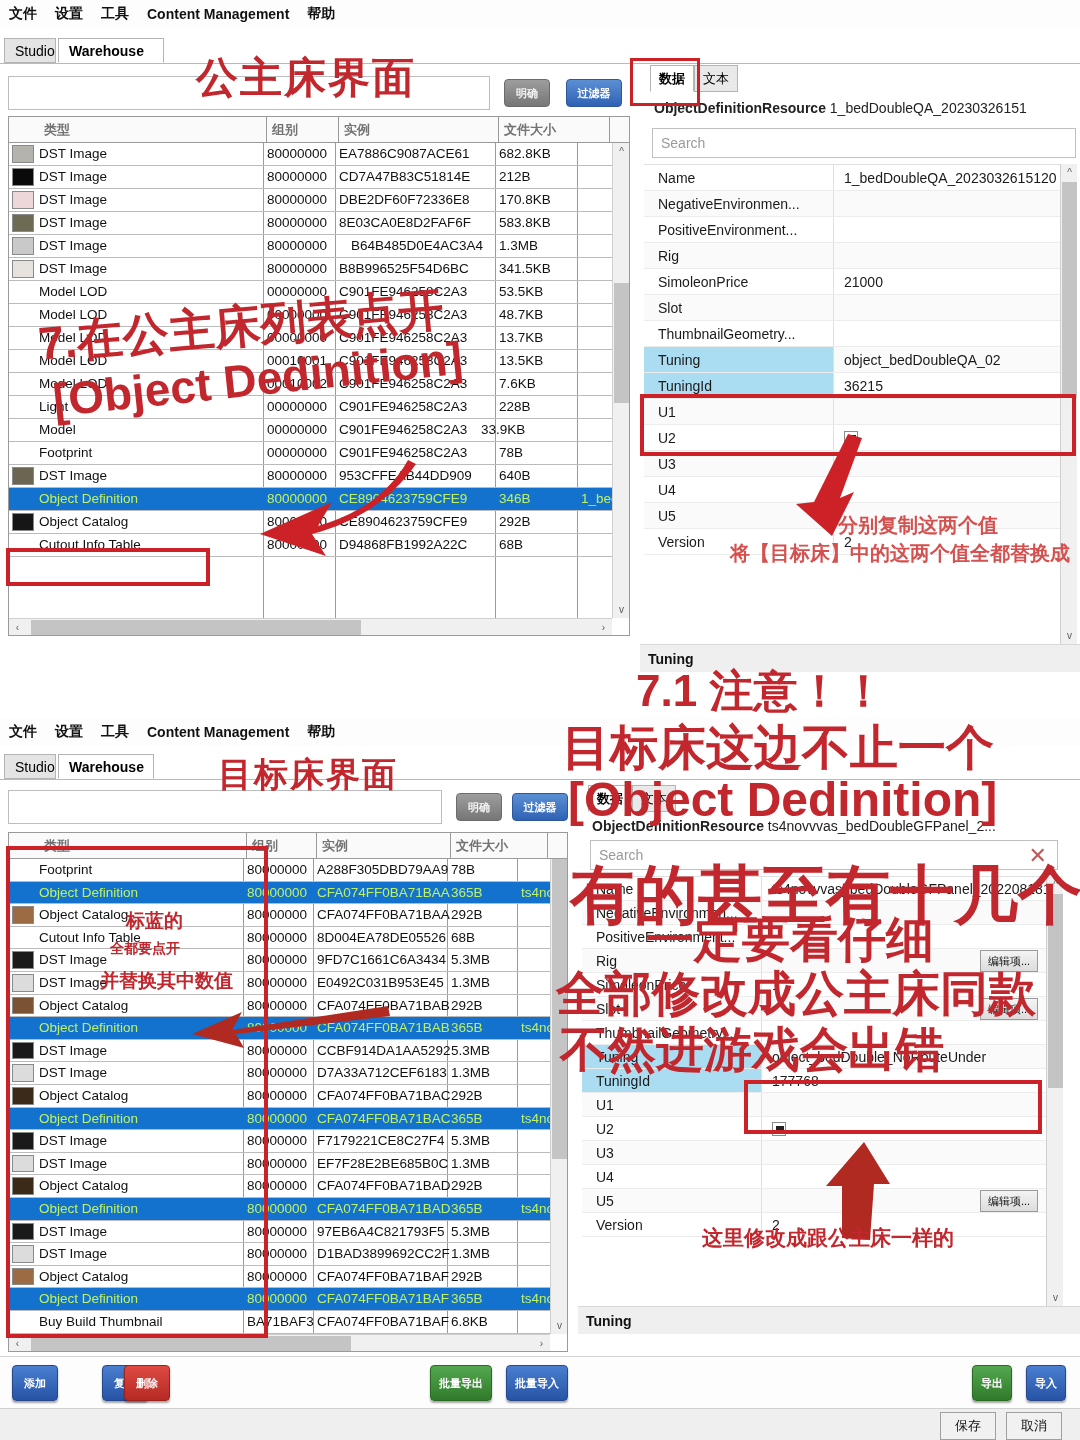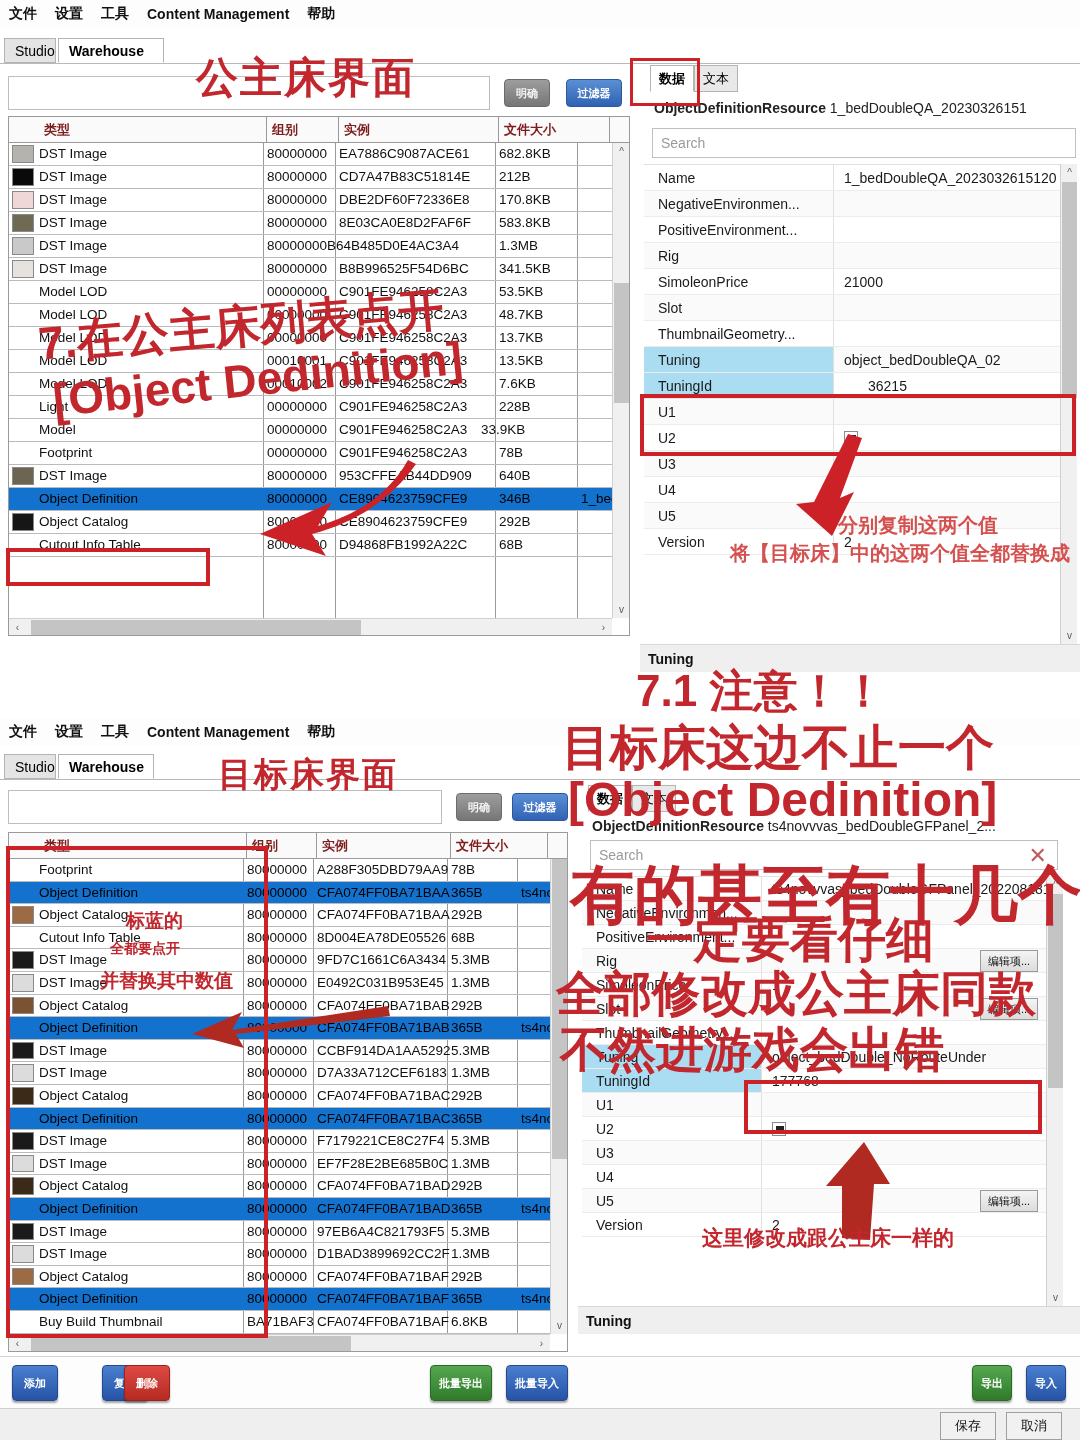--- a/index.html
+++ b/index.html
@@ -40,25 +40,25 @@
              background:linear-gradient(#5b8fd4,#2f62b4); color:#fff;
              border:1px solid #2c5799; font-size:11px;
              display:flex;align-items:center;justify-content:center; font-weight:bold;}
 
   
   .grid{ position:absolute; border:1px solid #9a9a9a; background:#fff;
          overflow:hidden; }
   .grid-hdr{ position:absolute; left:0; top:0; height:26px; width:100%;
              background:#fafafa; border-bottom:1px solid #9a9a9a; }
   .grid-hdr .hc{ position:absolute; top:0; height:25px; line-height:25px;
-                 font-size:13px; color:#7f1d1d; padding-left:5px; font-weight:bold;
+                 font-size:13px; color:#737373; padding-left:5px; font-weight:bold;
                  border-right:1px solid #9a9a9a; }
   .row{ position:absolute; left:0; width:100%; border-bottom:1px solid #bbbbbb;
         font-size:13.5px; color:#111; }
-  .row.sel{ background:#1472cf; color:#000000; }
+  .row.sel{ background:#1472cf; color:#bef264; }
   .row .ic{ position:absolute; left:3px; top:2px; width:22px; height:18px;
             border:1px solid #8a8a8a; }
   .row .c-type{ position:absolute; left:30px; top:0; }
   .row .c-grp{ position:absolute; }
   .row .c-inst{ position:absolute; }
   .row .c-size{ position:absolute; }
   .row .c-name{ position:absolute; }
   .vline{ position:absolute; top:0; width:1px; background:#9a9a9a; }
 
   .vscroll{ position:absolute; width:17px; background:#f0f0f0;
@@ -192,21 +192,21 @@
       <div class="ic" style="background:#6f6a54;height:18px;"></div>
       <div class="c-type" style="left:30px;">DST Image</div>
       <div class="c-grp" style="left:258px;">80000000</div>
       <div class="c-inst" style="left:330px;">8E03CA0E8D2FAF6F</div>
       <div class="c-size" style="left:490px;">583.8KB</div>
     </div>
     <div class="row" style="top:118px;height:23px;line-height:22px;">
       <div class="ic" style="background:#c9c9c9;height:18px;"></div>
       <div class="c-type" style="left:30px;">DST Image</div>
       <div class="c-grp" style="left:258px;">80000000</div>
-      <div class="c-inst" style="left:318px;">B64B485D0E4AC3A4</div>
+      <div class="c-inst" style="left:342px;">B64B485D0E4AC3A4</div>
       <div class="c-size" style="left:490px;">1.3MB</div>
     </div>
     <div class="row" style="top:141px;height:23px;line-height:22px;">
       <div class="ic" style="background:#e6e2de;height:18px;"></div>
       <div class="c-type" style="left:30px;">DST Image</div>
       <div class="c-grp" style="left:258px;">80000000</div>
       <div class="c-inst" style="left:330px;">B8B996525F54D6BC</div>
       <div class="c-size" style="left:490px;">341.5KB</div>
     </div>
     <div class="row" style="top:164px;height:23px;line-height:22px;">
@@ -333,21 +333,21 @@
       <div class="prow" style="top:156px;height:26px;">
         <div class="k" style="width:190px;">ThumbnailGeometry...</div>
         <div class="v" style="left:200px;width:196px;"></div>
       </div>
       <div class="prow hl alt" style="top:182px;height:26px;">
         <div class="k" style="width:190px;">Tuning</div>
         <div class="v" style="left:200px;width:196px;">object_bedDoubleQA_02</div>
       </div>
       <div class="prow hl" style="top:208px;height:26px;">
         <div class="k" style="width:190px;">TuningId</div>
-        <div class="v" style="left:200px;width:196px;margin-left:24px;">36215</div>
+        <div class="v" style="left:200px;width:196px;">36215</div>
       </div>
       <div class="prow alt" style="top:234px;height:26px;">
         <div class="k" style="width:190px;">U1</div>
         <div class="v" style="left:200px;width:196px;"></div>
       </div>
       <div class="prow" style="top:260px;height:26px;">
         <div class="k" style="width:190px;">U2</div>
         <div class="v" style="left:200px;width:196px;">
           <span class="chk">
             <i></i>

